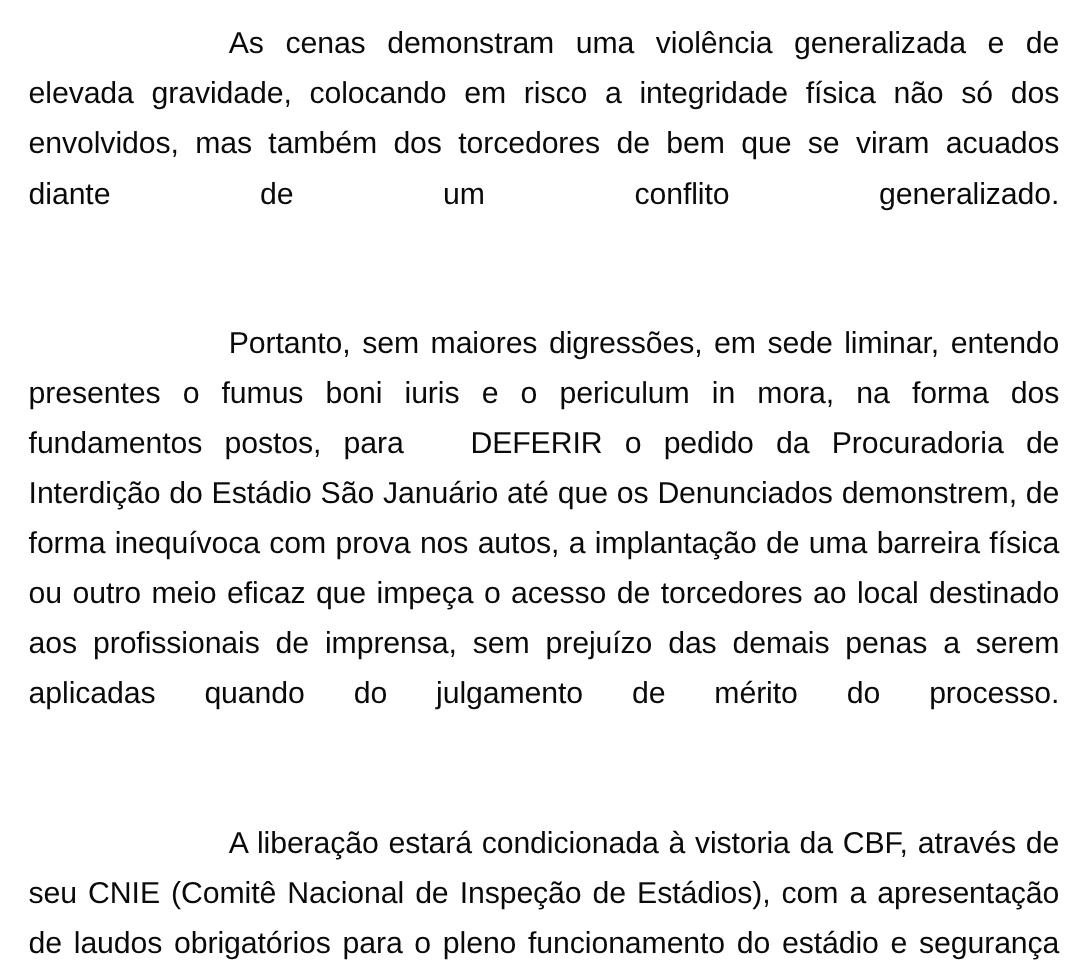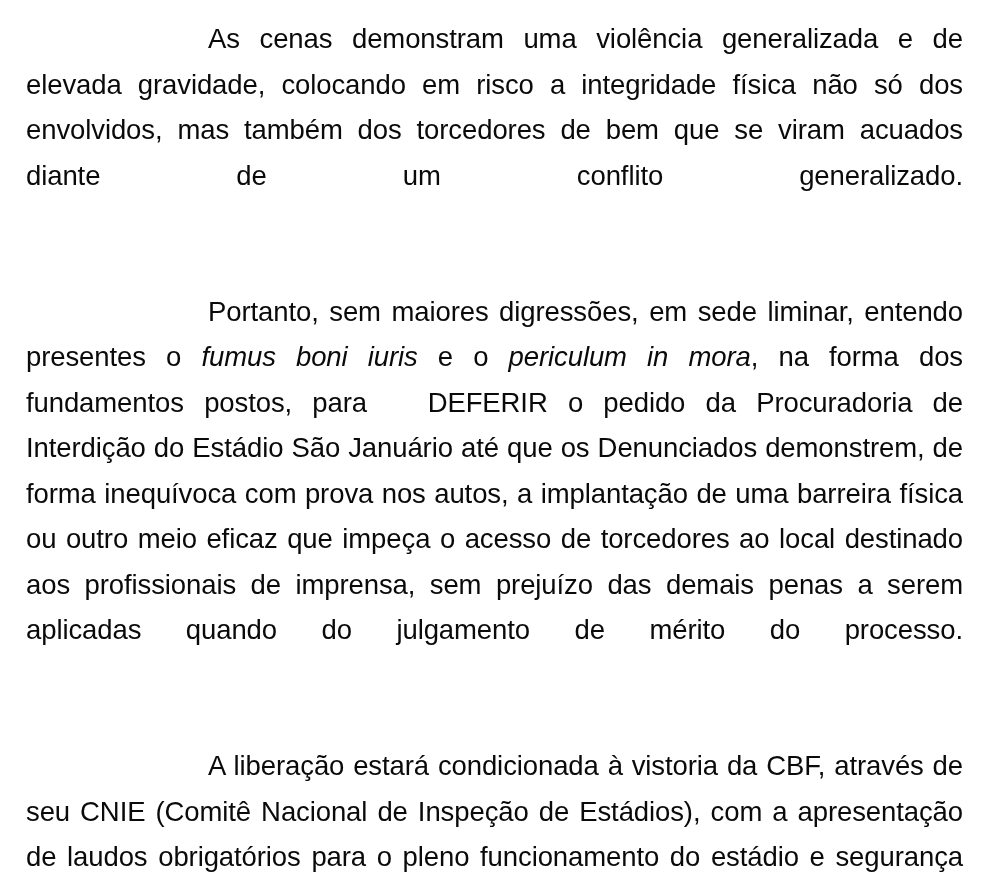--- a/index.html
+++ b/index.html
@@ -44,21 +44,20 @@
   .para:last-child {
     margin-bottom: 0;
   }
   
   .para::after {
     content: "";
     display: inline-block;
     width: 100%;
   }
   .it {
-    font-style: italic;
   }
   .dbl-space::before {
     content: "\00a0";
   }
 </style>
 </head>
 <body>
 
 <div class="page">
   <div class="doc-body">

